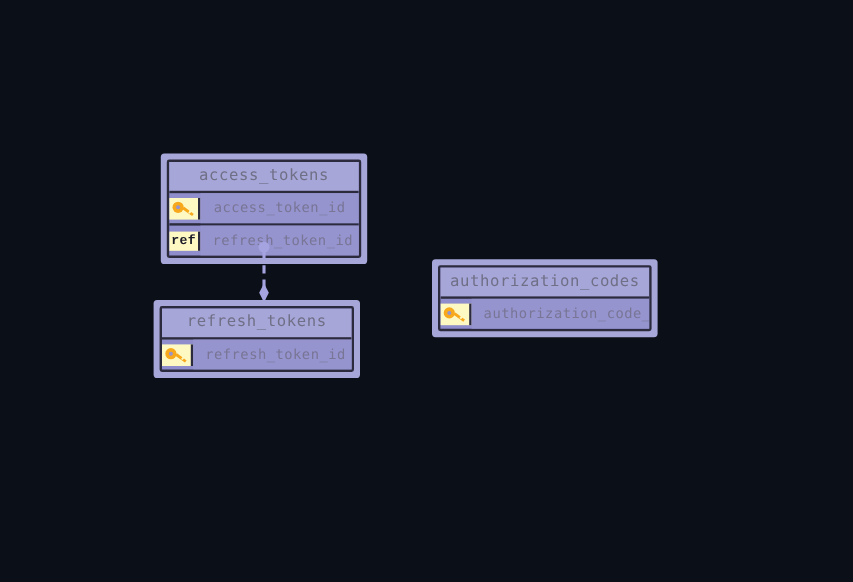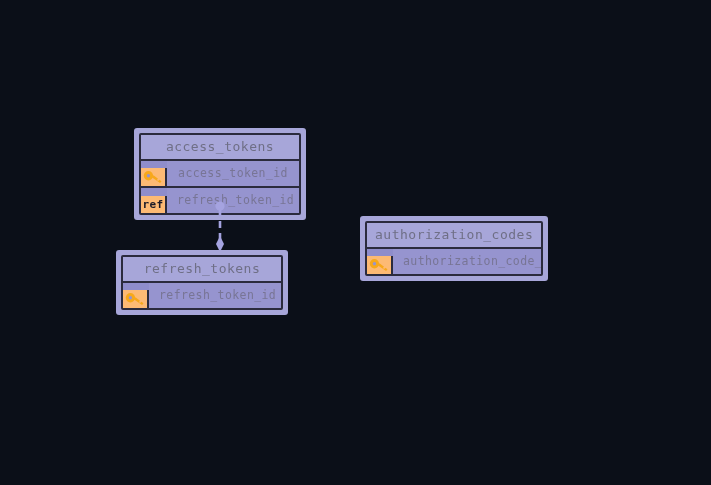--- a/index.html
+++ b/index.html
@@ -35,35 +35,36 @@
     text-align: center;
     color: #6f6f86;
     font-size: 13px;
     letter-spacing: 0.5px;
     padding: 4px 8px 5px 8px;
     background: #a7a6d9;
     white-space: nowrap;
   }
   .attr-row {
     display: flex;
-    align-items: flex-end;
+    align-items: center;
     border-bottom: 2px solid #2b2b3d;
   }
   .attr-row:last-child { border-bottom: none; }
 
   .attr-badge {
     width: 26px;
     min-width: 26px;
     border-right: 2px solid #2b2b3d;
-    background: #fdba74;
+    background: #fef9c3;
     display: flex;
     align-items: center;
     justify-content: center;
     padding: 2px 2px;
     box-sizing: border-box;
+    font-family: Liberation Mono, monospace;
   }
   .attr-badge.ref-badge {
     color: #1b1b28;
     font-size: 11px;
     font-weight: bold;
     letter-spacing: 0.3px;
   }
   .attr-name {
     flex: 1;
     text-align: center;
@@ -109,21 +110,21 @@
     <svg width="22" height="54" viewBox="0 0 22 54" aria-hidden="true">
 
       <circle cx="11" cy="6" r="4.6" fill="#a5a3e0"></circle>
 
       <line x1="11" y1="9" x2="11" y2="42" stroke="#a5a3e0" stroke-width="2.6" stroke-dasharray="7 5"></line>
 
       <polygon points="11,36 15,44 11,52 7,44" fill="#a5a3e0"></polygon>
     </svg>
   </div>
 
-  <div class="entity" style="left:116px; top:250px; width:172px;">
+  <div class="entity" style="left:128px; top:250px; width:172px;">
     <div class="entity-inner">
       <div class="entity-title">refresh_tokens</div>
 
       <div class="attr-row">
         <div class="attr-badge">
           <svg width="20" height="14" viewBox="0 0 24 16" aria-hidden="true">
             <circle cx="6.5" cy="6.5" r="5.6" fill="#f7a81b"></circle>
             <circle cx="6.5" cy="6.5" r="2.0" fill="#9694cf"></circle>
             <path d="M10.5 8.2 L20.5 15.3 L22.2 13.2 L19.6 11.3 L18.2 12.9 L16.6 11.7 L18.0 10.0 L12.6 6.0 Z" fill="#f7a81b"></path>
           </svg>

